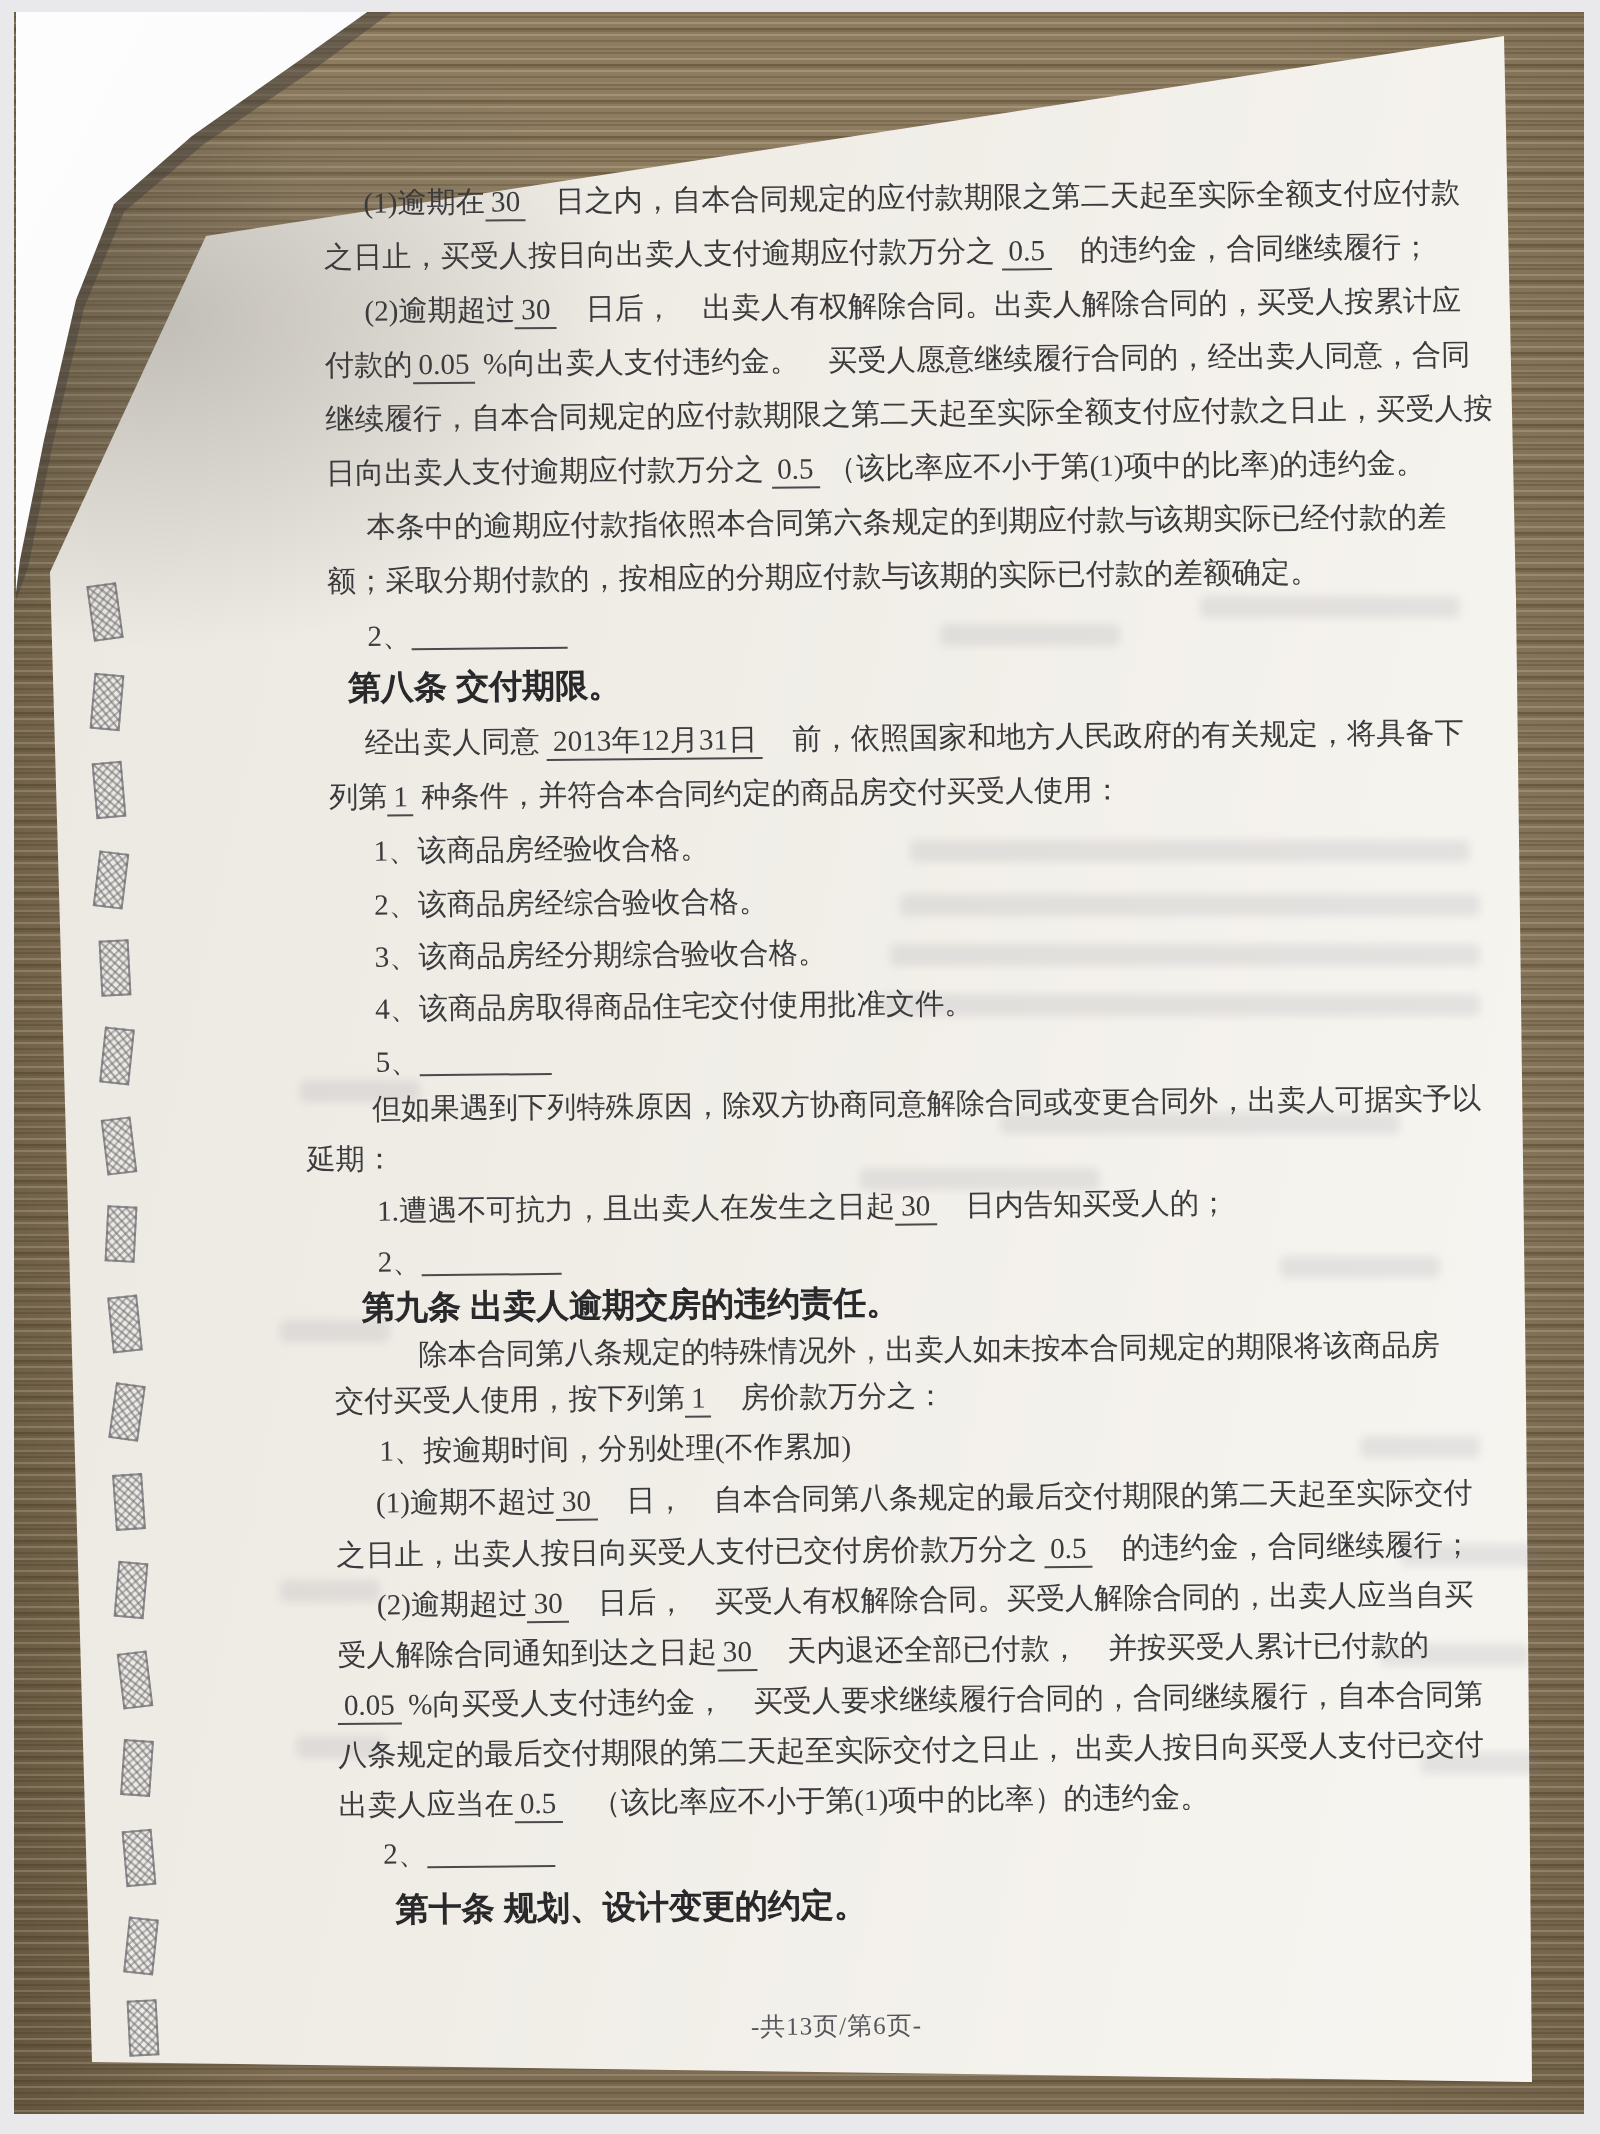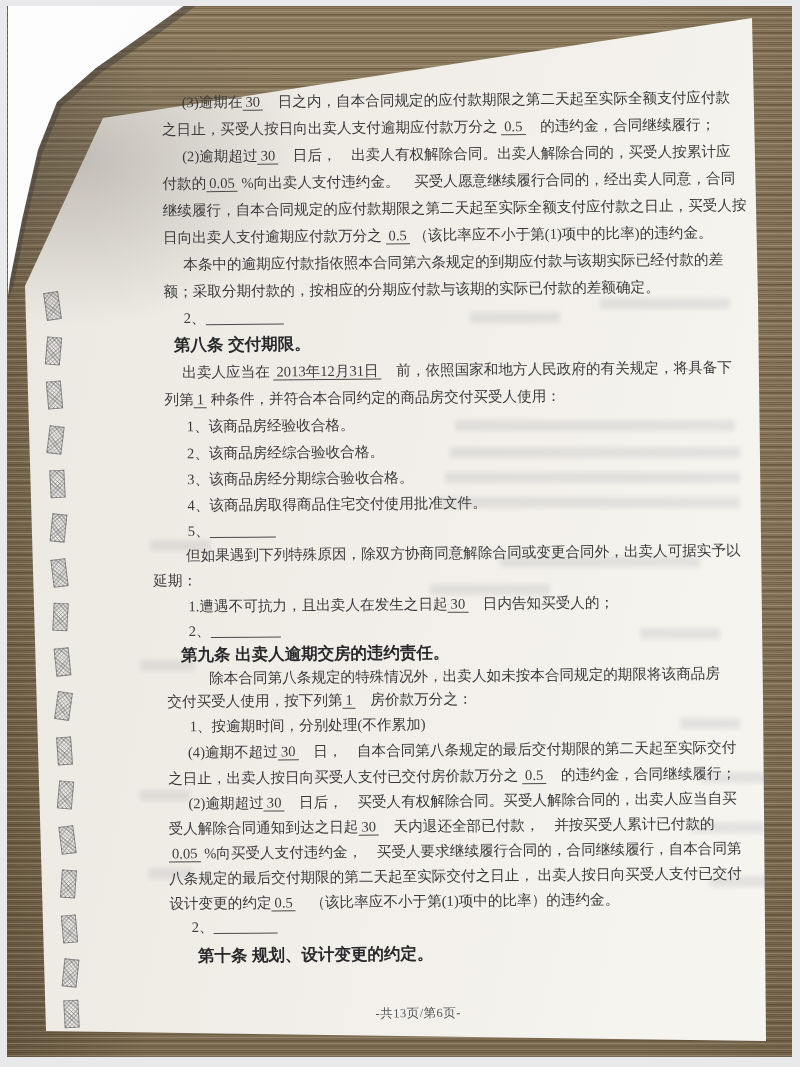--- a/index.html
+++ b/index.html
@@ -69,52 +69,52 @@
   <div class="smudge" style="left:700px;top:772px;width:70px"></div>
   <div class="smudge" style="left:690px;top:822px;width:75px"></div>
   <div class="smudge" style="left:710px;top:876px;width:60px"></div>
   <div class="smudge" style="left:150px;top:540px;width:60px"></div>
   <div class="smudge" style="left:140px;top:660px;width:55px"></div>
   <div class="smudge" style="left:140px;top:790px;width:50px"></div>
   <div class="smudge" style="left:148px;top:868px;width:45px"></div>
 
   <div class="text-layer">
     <div class="line footer" style="left:371px;top:1006px">-共13页/第6页-</div>
-  <div class="line" style="top: 92px; left: 186px;"><span>(3)逾期在</span><span class="u">30</span><span>　日之内，自本合同规定的应付款期限之第二天起至实际全额支付应付款</span></div>
+  <div class="line" style="top: 92px; left: 186px;"><span>(1)逾期在</span><span class="u">30</span><span>　日之内，自本合同规定的应付款期限之第二天起至实际全额支付应付款</span></div>
       <div class="line" style="top: 119px; left: 166px;"><span>之日止，买受人按日向出卖人支付逾期应付款万分之 </span><span class="u">0.5</span><span>　的违约金，合同继续履行；</span></div>
       <div class="line" style="top: 146px; left: 186px;"><span>(2)逾期超过</span><span class="u">30</span><span>　日后，　出卖人有权解除合同。出卖人解除合同的，买受人按累计应</span></div>
       <div class="line" style="top: 173px; left: 166px;"><span>付款的</span><span class="u">0.05</span><span> %向出卖人支付违约金。　买受人愿意继续履行合同的，经出卖人同意，合同</span></div>
       <div class="line" style="top: 200px; left: 166px;"><span>继续履行，自本合同规定的应付款期限之第二天起至实际全额支付应付款之日止，买受人按</span></div>
       <div class="line" style="top: 227px; left: 166px;"><span>日向出卖人支付逾期应付款万分之 </span><span class="u">0.5</span><span> （该比率应不小于第(1)项中的比率)的违约金。</span></div>
       <div class="line" style="top: 254px; left: 186px;"><span>本条中的逾期应付款指依照本合同第六条规定的到期应付款与该期实际已经付款的差</span></div>
       <div class="line" style="top: 281px; left: 166px;"><span>额；采取分期付款的，按相应的分期应付款与该期的实际已付款的差额确定。</span></div>
       <div class="line" style="top: 307px; left: 186px;"><span>2、</span><span class="u blank" style="width: 72px;"></span></div>
       <div class="line heading" style="top: 333px; left: 176px;"><span>第八条 交付期限。</span></div>
-      <div class="line" style="top: 362px; left: 184px;"><span>出卖人应当在 </span><span class="u">2013年12月31日</span><span>　前，依照国家和地方人民政府的有关规定，将具备下</span></div>
+      <div class="line" style="top: 362px; left: 184px;"><span>经出卖人同意 </span><span class="u">2013年12月31日</span><span>　前，依照国家和地方人民政府的有关规定，将具备下</span></div>
       <div class="line" style="top: 389px; left: 166px;"><span>列第</span><span class="u">1</span><span> 种条件，并符合本合同约定的商品房交付买受人使用：</span></div>
       <div class="line" style="top: 416px; left: 188px;"><span>1、该商品房经验收合格。</span></div>
       <div class="line" style="top: 443px; left: 188px;"><span>2、该商品房经综合验收合格。</span></div>
       <div class="line" style="top: 469px; left: 188px;"><span>3、该商品房经分期综合验收合格。</span></div>
       <div class="line" style="top: 495px; left: 188px;"><span>4、该商品房取得商品住宅交付使用批准文件。</span></div>
       <div class="line" style="top: 520px; left: 188px;"><span>5、</span><span class="u blank" style="width: 60px;"></span></div>
       <div class="line" style="top: 545px; left: 186px;"><span>但如果遇到下列特殊原因，除双方协商同意解除合同或变更合同外，出卖人可据实予以</span></div>
       <div class="line" style="top: 570px; left: 153px;"><span>延期：</span></div>
       <div class="line" style="top: 596px; left: 188px;"><span>1.遭遇不可抗力，且出卖人在发生之日起</span><span class="u">30</span><span>　日内告知买受人的；</span></div>
       <div class="line" style="top: 620px; left: 188px;"><span>2、</span><span class="u blank" style="width: 64px;"></span></div>
       <div class="line heading" style="top: 643px; left: 180px;"><span>第九条 出卖人逾期交房的违约责任。</span></div>
       <div class="line" style="top: 668px; left: 208px;"><span>除本合同第八条规定的特殊情况外，出卖人如未按本合同规定的期限将该商品房</span></div>
       <div class="line" style="top: 691px; left: 166px;"><span>交付买受人使用，按下列第</span><span class="u">1</span><span>　房价款万分之：</span></div>
       <div class="line" style="top: 716px; left: 188px;"><span>1、按逾期时间，分别处理(不作累加)</span></div>
-      <div class="line" style="top: 742px; left: 186px;"><span>(4)逾期不超过</span><span class="u">30</span><span>　日，　自本合同第八条规定的最后交付期限的第二天起至实际交付</span></div>
+      <div class="line" style="top: 742px; left: 186px;"><span>(1)逾期不超过</span><span class="u">30</span><span>　日，　自本合同第八条规定的最后交付期限的第二天起至实际交付</span></div>
       <div class="line" style="top: 768px; left: 166px;"><span>之日止，出卖人按日向买受人支付已交付房价款万分之 </span><span class="u">0.5</span><span>　的违约金，合同继续履行；</span></div>
       <div class="line" style="top: 793px; left: 186px;"><span>(2)逾期超过</span><span class="u">30</span><span>　日后，　买受人有权解除合同。买受人解除合同的，出卖人应当自买</span></div>
       <div class="line" style="top: 818px; left: 166px;"><span>受人解除合同通知到达之日起</span><span class="u">30</span><span>　天内退还全部已付款，　并按买受人累计已付款的</span></div>
       <div class="line" style="top: 843px; left: 166px;"><span class="u">0.05</span><span> %向买受人支付违约金，　买受人要求继续履行合同的，合同继续履行，自本合同第</span></div>
       <div class="line" style="top: 868px; left: 166px;"><span>八条规定的最后交付期限的第二天起至实际交付之日止， 出卖人按日向买受人支付已交付</span></div>
-      <div class="line" style="top: 893px; left: 166px;"><span>设计变更的约定</span><span class="u">0.5</span><span>　（该比率应不小于第(1)项中的比率）的违约金。</span></div>
+      <div class="line" style="top: 893px; left: 166px;"><span>出卖人应当在</span><span class="u">0.5</span><span>　（该比率应不小于第(1)项中的比率）的违约金。</span></div>
       <div class="line" style="top: 916px; left: 188px;"><span>2、</span><span class="u blank" style="width: 58px;"></span></div>
       <div class="line heading" style="top: 944px; left: 194px;"><span>第十条 规划、设计变更的约定。</span></div>
     </div>
 
   <div>
       <div class="stamp" style="left: 45px; top: 292px; transform: rotate(-8deg);"></div>
       <div class="stamp" style="left: 46px; top: 337px; transform: rotate(5deg);"></div>
       <div class="stamp" style="left: 47px; top: 381px; transform: rotate(-5deg);"></div>
       <div class="stamp" style="left: 48px; top: 426px; transform: rotate(7deg);"></div>
       <div class="stamp" style="left: 50px; top: 470px; transform: rotate(-3deg);"></div>

